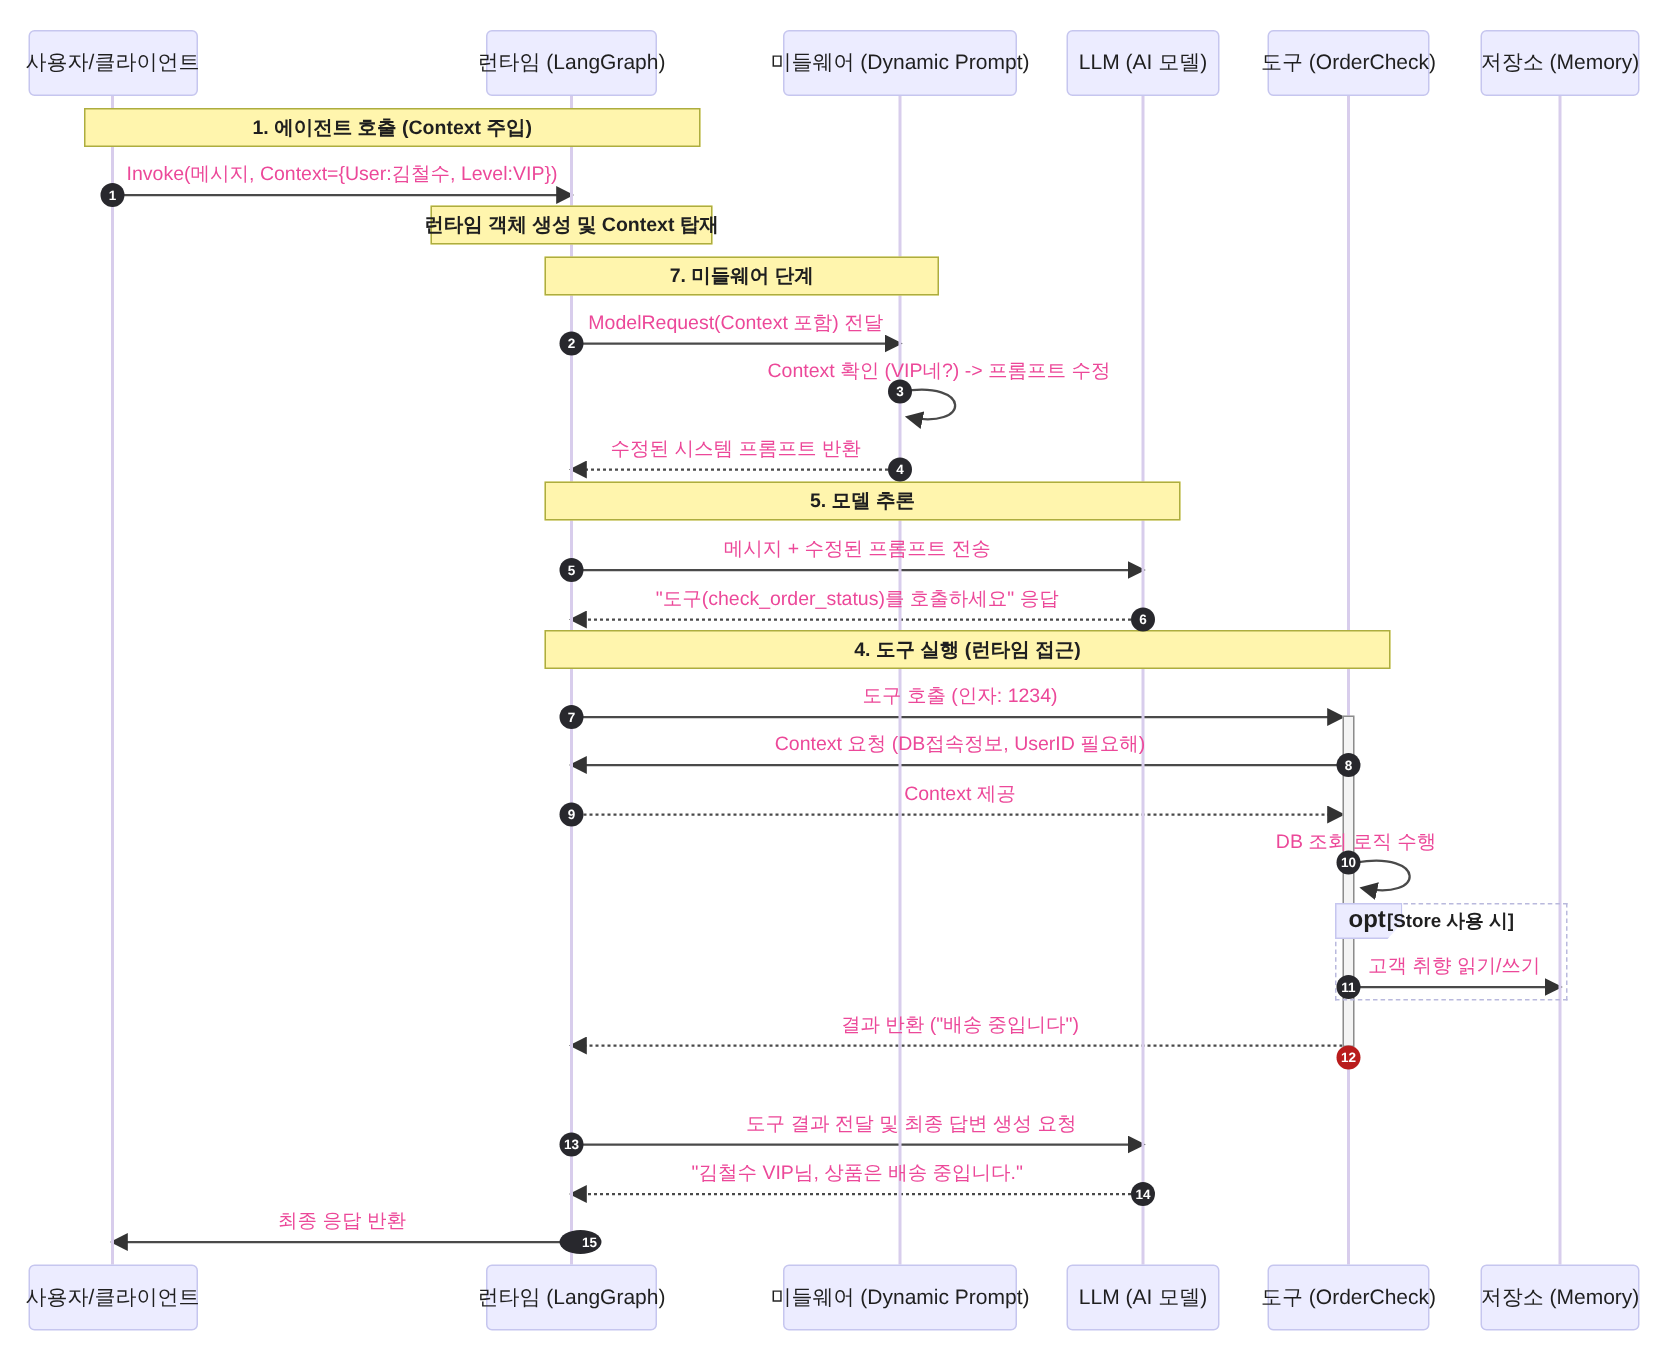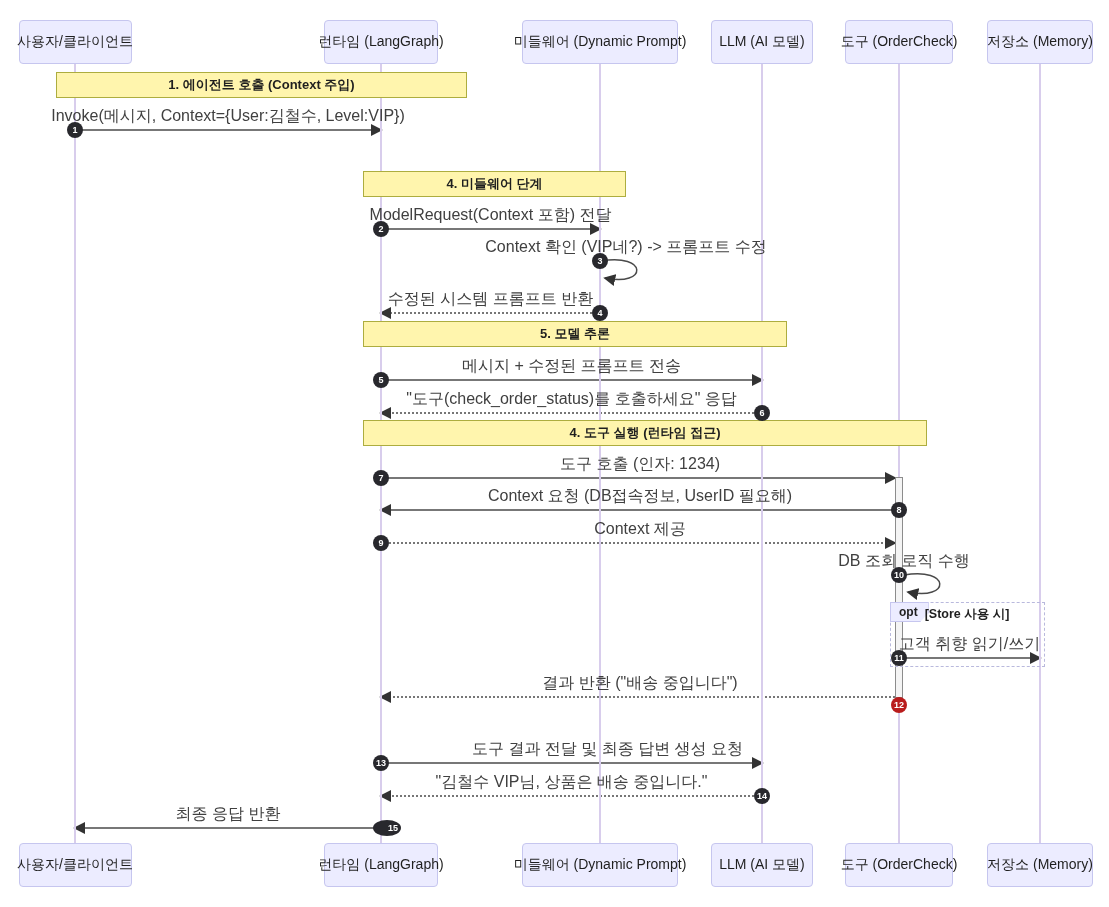--- a/index.html
+++ b/index.html
@@ -4,26 +4,26 @@
 <style>
   html,body{margin:0;padding:0;background:#ffffff;}
   body{font-family:"Liberation Sans","DejaVu Sans",sans-serif;}
   #canvas{position:relative;width:1109px;height:907px;background:#ffffff;overflow:hidden;}
   #wires{position:absolute;left:0;top:0;width:1109px;height:907px;}
   .lifeline{position:absolute;width:2px;background:#d8cdec;}
   .participant{position:absolute;height:44px;background:#ECECFF;border:1px solid #c6c6ef;border-radius:4px;
     display:flex;align-items:center;justify-content:center;font-size:14px;color:#1f1f1f;box-sizing:border-box;white-space:nowrap;}
   .banner{position:absolute;height:26px;background:#fff5ad;border:1px solid #adad3f;box-sizing:border-box;
     display:flex;align-items:center;justify-content:center;font-size:13px;font-weight:700;color:#1f1f1f;white-space:nowrap;}
-  .msg-label{position:absolute;transform:translateX(-50%);font-size:16px;color:#404040;white-space:nowrap;height:16px;line-height:16px;}
+  .msg-label{position:absolute;transform:translateX(-50%);font-size:13px;color:#ec4899;white-space:nowrap;height:16px;line-height:16px;}
   .badge{position:absolute;width:16px;height:16px;border-radius:50%;background:#28282d;color:#ffffff;
     font-size:9px;font-weight:700;display:flex;align-items:center;justify-content:center;}
   .activation{position:absolute;width:8px;background:#f4f4f4;border:1px solid #8c8c8c;box-sizing:border-box;}
   .opt-frame{position:absolute;border:1px dashed #b9b9dd;box-sizing:border-box;}
-  .opt-label{position:absolute;background:#ECECFF;border:1px solid #c6c6ef;font-size:12px;font-weight:700;color:#1f1f1f;
+  .opt-label{position:absolute;background:#ECECFF;border:1px solid #c6c6ef;font-size:16px;font-weight:700;color:#1f1f1f;
     padding:2px 10px 2px 8px;box-sizing:border-box;clip-path:polygon(0 0,100% 0,100% 55%,78% 100%,0 100%);}
   .opt-cond{position:absolute;transform:translateX(-50%);font-size:12.5px;font-weight:700;color:#1f1f1f;white-space:nowrap;}
 </style>
 </head>
 <body>
 
 <div id="canvas">
   <svg id="wires" xmlns="http://www.w3.org/2000/svg">
     <defs>
       <marker id="arrow" viewBox="0 0 10 10" refX="8.5" refY="5" markerWidth="8" markerHeight="8" orient="auto-start-reverse">
@@ -50,23 +50,24 @@
     <div class="lifeline" style="left: 380px; top: 64px; height: 779px; background: rgb(216, 205, 236);"></div>
     <div class="lifeline" style="left: 599px; top: 64px; height: 779px; background: rgb(216, 205, 236);"></div>
     <div class="lifeline" style="left: 761px; top: 64px; height: 779px; background: rgb(216, 205, 236);"></div>
     <div class="lifeline" style="left: 898px; top: 64px; height: 779px; background: rgb(216, 205, 236);"></div>
     <div class="lifeline" style="left: 1039px; top: 64px; height: 779px; background: rgb(216, 205, 236);"></div>
     <div class="activation" style="left: 895px; top: 477px; height: 221px; background: rgb(244, 244, 244); border-color: rgb(140, 140, 140);"></div>
     <div class="opt-frame" style="left: 890px; top: 602px; width: 155px; height: 65px; border-color: rgb(185, 185, 221);"></div>
     <div class="opt-label" style="left: 890px; top: 602px;">opt</div>
     <div class="opt-cond" style="left: 967px; top: 606px;">[Store 사용 시]</div>
     <div class="banner" style="left: 56px; top: 72px; width: 411px; background: rgb(255, 245, 173); border-color: rgb(173, 173, 63);">1. 에이전트 호출 (Context 주입)</div>
-    <div class="banner" style="left: 363px; top: 171px; width: 263px; background: rgb(255, 245, 173); border-color: rgb(173, 173, 63);">4. 미들웨어 단계</div>
+    <div class="banner" style="left: 363px; top: 171px; width: 263px; background: rgb(255, 245, 173); border-color: rgb(173, 173, 63);">7. 미들웨어 단계</div>
     <div class="banner" style="left: 363px; top: 321px; width: 424px; background: rgb(255, 245, 173); border-color: rgb(173, 173, 63);">5. 모델 추론</div>
     <div class="banner" style="left: 363px; top: 420px; width: 564px; background: rgb(255, 245, 173); border-color: rgb(173, 173, 63);">4. 도구 실행 (런타임 접근)</div>
+    <div class="banner" style="left: 287px; top: 137px; width: 188px; background: rgb(255, 245, 173); border-color: rgb(173, 173, 63);">런타임 객체 생성 및 Context 탑재</div>
     <div class="msg-label" style="left: 228px; top: 108px;">Invoke(메시지, Context={User:김철수, Level:VIP})</div>
     <div class="badge" style="left: 67px; top: 122px; background: rgb(40, 40, 45); color: rgb(255, 255, 255);">1</div>
     <div class="msg-label" style="left: 490.5px; top: 207px;">ModelRequest(Context 포함) 전달</div>
     <div class="badge" style="left: 373px; top: 221px; background: rgb(40, 40, 45); color: rgb(255, 255, 255);">2</div>
     <div class="msg-label" style="left: 626px; top: 239px;">Context 확인 (VIP네?) -&gt; 프롬프트 수정</div>
     <div class="badge" style="left: 592px; top: 253px; background: rgb(40, 40, 45); color: rgb(255, 255, 255);">3</div>
     <div class="msg-label" style="left: 490.5px; top: 291px;">수정된 시스템 프롬프트 반환</div>
     <div class="badge" style="left: 592px; top: 305px; background: rgb(40, 40, 45); color: rgb(255, 255, 255);">4</div>
     <div class="msg-label" style="left: 571.5px; top: 358px;">메시지 + 수정된 프롬프트 전송</div>
     <div class="badge" style="left: 373px; top: 372px; background: rgb(40, 40, 45); color: rgb(255, 255, 255);">5</div>

